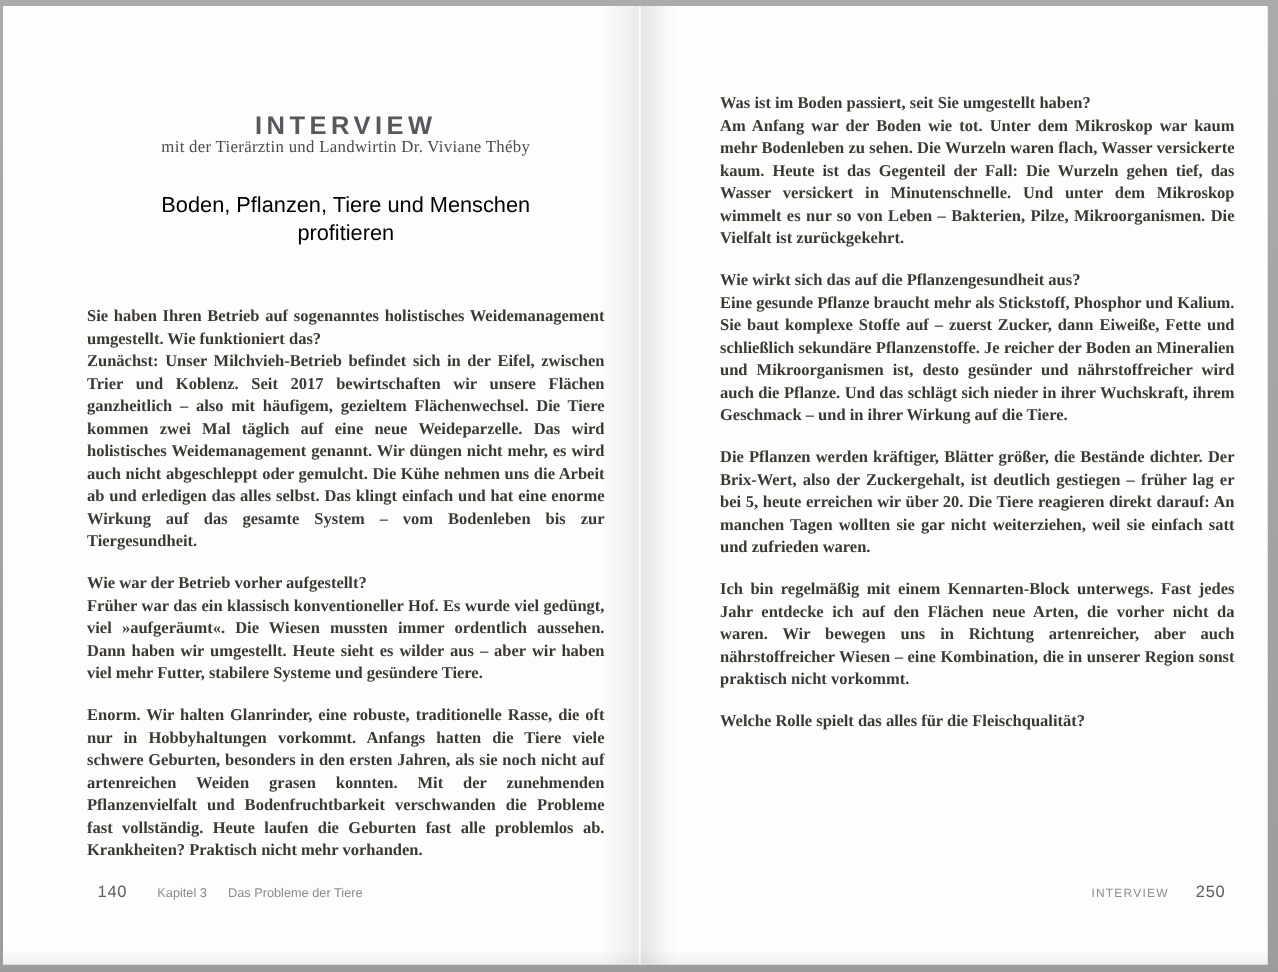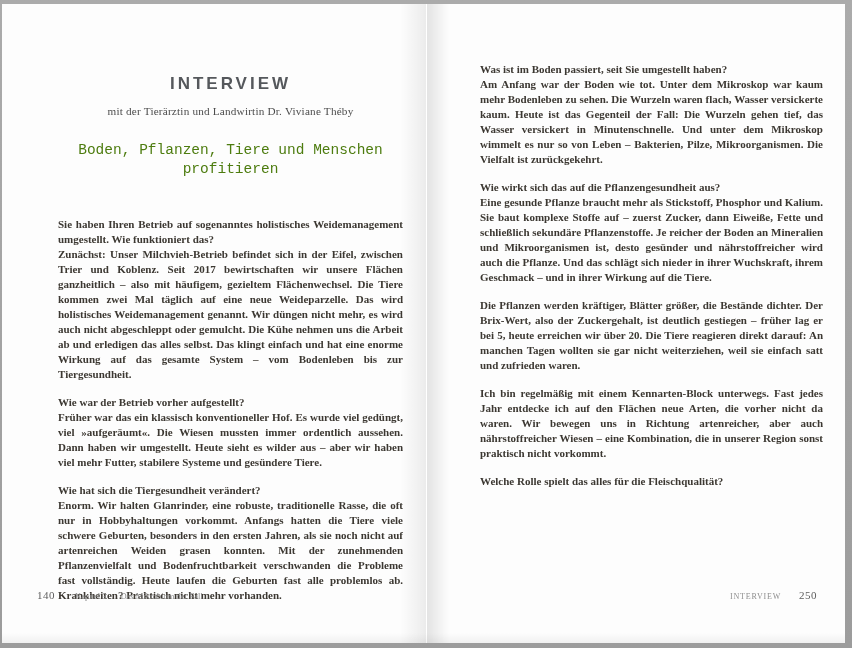--- a/index.html
+++ b/index.html
@@ -64,45 +64,45 @@
 
   .title-block { text-align: center; margin-bottom: 38px; }
   .page-title {
     font-family: "Liberation Sans", sans-serif;
     font-size: 17px;
     font-weight: bold;
     letter-spacing: 3px;
     color: #55585c;
   }
   .byline {
-    margin-top: 13px;
     font-size: 11.2px;
     color: #4b4b4b;
     letter-spacing: 0.2px;
   }
   .subtitle {
     margin-top: 22px;
-    font-family: Liberation Mono, monospace;
+    font-family: Liberation Sans, sans-serif;
     font-size: 14.5px;
     line-height: 19px;
-    color: #4d7c0f;
+    color: #000000;
   }
 
   .qa { margin-bottom: 13px; }
   .qa .q { font-weight: bold; }
   .qa .a { font-weight: bold; }
 
   .footer {
     position: absolute;
     bottom: 42px;
-    font-family: Liberation Serif, serif;
+    font-family: Liberation Sans, sans-serif;
     color: #8a8a8a;
     font-size: 8.5px;
     display: flex;
     align-items: baseline;
+    margin-left: 28px;
   }
   .footer .pagenum {
     font-size: 11px;
     color: #5d5d5d;
     letter-spacing: 0.5px;
   }
   .footer-left { left: 35px; }
   .footer-left .pagenum { margin-right: 20px; }
   .footer-left .chapter { margin-right: 14px; }
   .footer-right { right: 28px; }
@@ -129,30 +129,29 @@
 
       <div class="qa">
         <p class="q">Sie haben Ihren Betrieb auf sogenanntes holistisches Weidemanagement umgestellt. Wie funktioniert das?</p>
         <p class="a">Zunächst: Unser Milchvieh-Betrieb befindet sich in der Eifel, zwischen Trier und Koblenz. Seit 2017 bewirtschaften wir unsere Flächen ganzheitlich – also mit häufigem, gezieltem Flächenwechsel. Die Tiere kommen zwei Mal täglich auf eine neue Weideparzelle. Das wird holistisches Weidemanagement genannt. Wir düngen nicht mehr, es wird auch nicht abgeschleppt oder gemulcht. Die Kühe nehmen uns die Arbeit ab und erledigen das alles selbst. Das klingt einfach und hat eine enorme Wirkung auf das gesamte System – vom Bodenleben bis zur Tiergesundheit.</p>
       </div>
       <div class="qa">
         <p class="q">Wie war der Betrieb vorher aufgestellt?</p>
         <p class="a">Früher war das ein klassisch konventioneller Hof. Es wurde viel gedüngt, viel »aufgeräumt«. Die Wiesen mussten immer ordentlich aussehen. Dann haben wir umgestellt. Heute sieht es wilder aus – aber wir haben viel mehr Futter, stabilere Systeme und gesündere Tiere.</p>
       </div>
       <div class="qa">
-        <p class="q">Wie hat sich die Tiergesundheit verändert?</p>
         <p class="a">Enorm. Wir halten Glanrinder, eine robuste, traditionelle Rasse, die oft nur in Hobbyhaltungen vorkommt. Anfangs hatten die Tiere viele schwere Geburten, besonders in den ersten Jahren, als sie noch nicht auf artenreichen Weiden grasen konnten. Mit der zunehmenden Pflanzenvielfalt und Bodenfruchtbarkeit verschwanden die Probleme fast vollständig. Heute laufen die Geburten fast alle problemlos ab. Krankheiten? Praktisch nicht mehr vorhanden.</p>
       </div>
 
     </div>
 
     <div class="footer footer-left">
       <span class="pagenum">140</span>
       <span class="chapter">Kapitel 3</span>
-      <span class="chapter-title">Das Mikrobiom der Fall</span>
+      <span class="chapter-title">Das Probleme der Tiere</span>
     </div>
   </div>
 
   <div class="page page-right">
     <div class="text-col">
 
       <div class="qa">
         <p class="q">Was ist im Boden passiert, seit Sie umgestellt haben?</p>
         <p class="a">Am Anfang war der Boden wie tot. Unter dem Mikroskop war kaum mehr Bodenleben zu sehen. Die Wurzeln waren flach, Wasser versickerte kaum. Heute ist das Gegenteil der Fall: Die Wurzeln gehen tief, das Wasser versickert in Minutenschnelle. Und unter dem Mikroskop wimmelt es nur so von Leben – Bakterien, Pilze, Mikroorganismen. Die Vielfalt ist zurückgekehrt.</p>
       </div>

